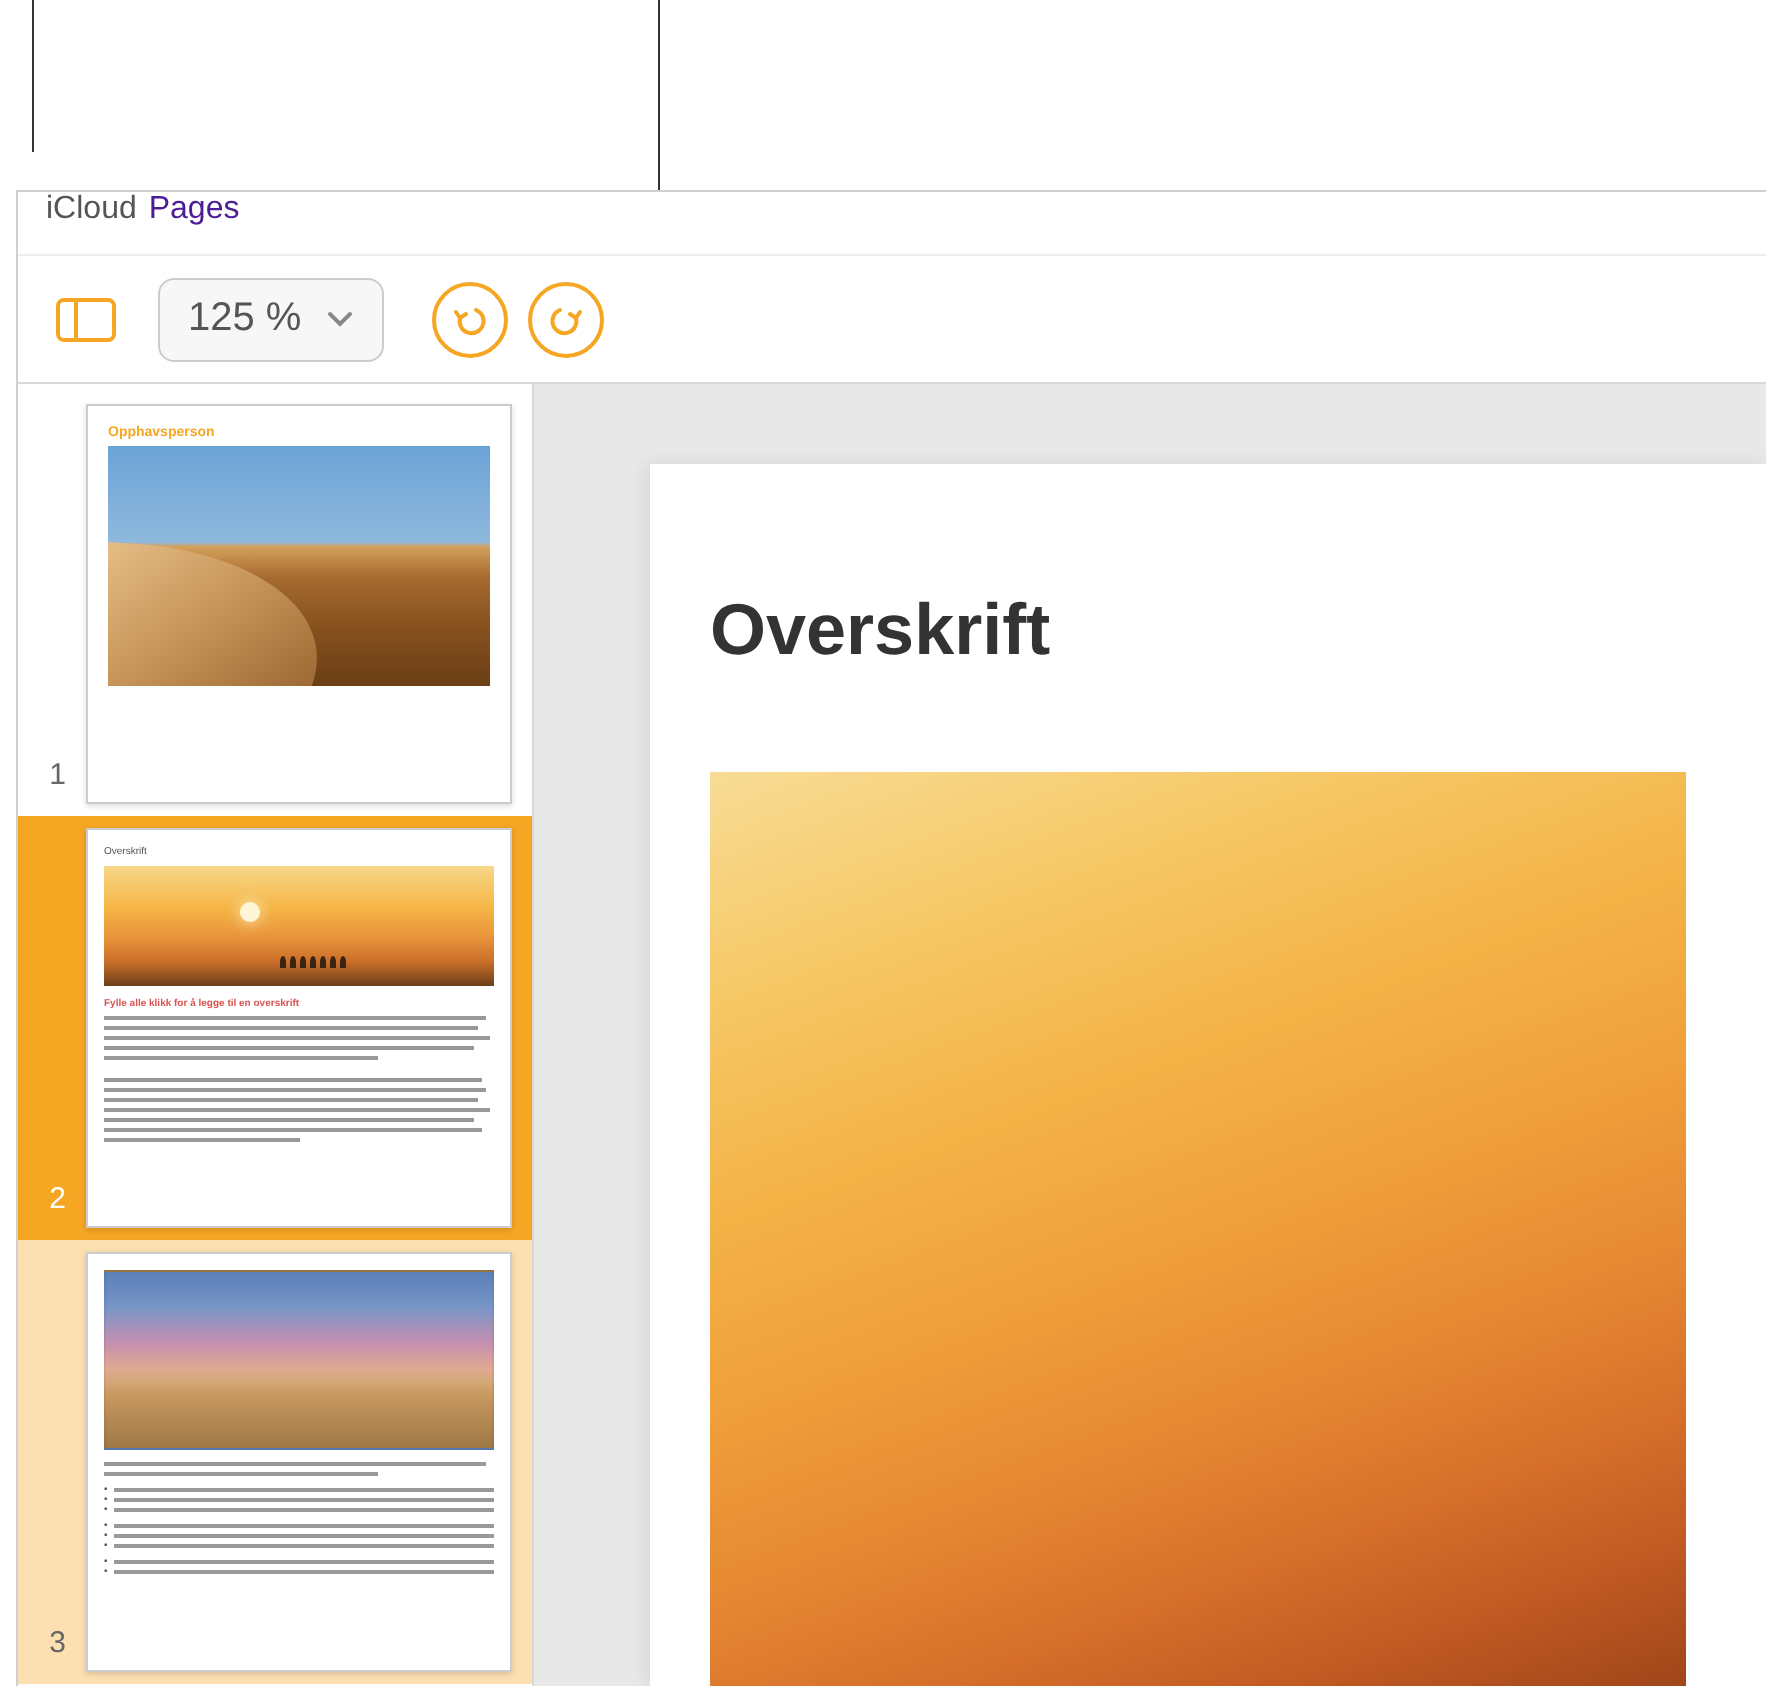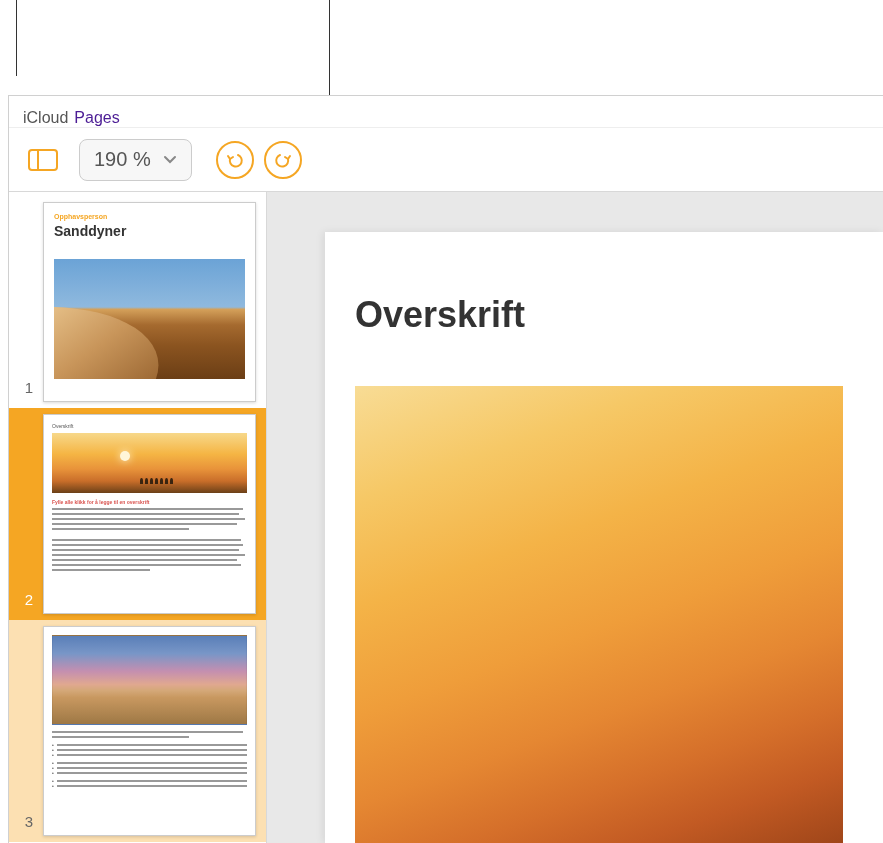--- a/index.html
+++ b/index.html
@@ -33,21 +33,21 @@
       bottom: 0;
       background: #fff;
       border: 1px solid #d0d0d0;
       border-right: none;
       border-bottom: none;
       overflow: hidden;
     }
     .titlebar {
       height: 32px;
       display: flex;
-      align-items: flex-end;
+      align-items: flex-start;
       padding: 0 14px;
       font-size: 16px;
       font-weight: 500;
       gap: 6px;
       border-bottom: 1px solid #eee;
     }
     .titlebar .cloud {
       color: #555;
     }
     .titlebar .pages {
@@ -319,21 +319,21 @@
   </div>
 
   <div class="toolbar">
     <div class="tb-icon-btn">
       <svg width="30" height="24" viewBox="0 0 30 24">
         <rect x="1" y="2" width="28" height="20" rx="3" fill="none" stroke="#f5a623" stroke-width="2"></rect>
         <line x1="10" y1="2" x2="10" y2="22" stroke="#f5a623" stroke-width="2"></line>
       </svg>
     </div>
     <div class="zoom-select">
-      <span>190 %</span>
+      <span>125 %</span>
       <svg class="chev" width="14" height="10" viewBox="0 0 14 10">
         <path d="M2 2 L7 7 L12 2" fill="none" stroke="#888" stroke-width="2" stroke-linecap="round"></path>
       </svg>
     </div>
     <div class="undo-redo-group">
       <div class="round-btn">
         <svg width="20" height="20" viewBox="0 0 20 20">
           <path d="M13 5 A6 6 0 1 1 5 9" fill="none" stroke="#f5a623" stroke-width="2" stroke-linecap="round"></path>
           <path d="M3 6 L5 9 L8 7" fill="none" stroke="#f5a623" stroke-width="2" stroke-linecap="round" stroke-linejoin="round"></path>
         </svg>
@@ -348,21 +348,20 @@
   </div>
 
   <div class="content-area">
 
     <div class="sidebar">
 
       <div class="thumb-row">
         <div class="page-num">1</div>
         <div class="thumb thumb1">
           <div class="tag">Opphavsperson</div>
-          <div class="title">Sanddyner</div>
           <div class="dune-img"></div>
         </div>
       </div>
 
       <div class="thumb-row selected">
         <div class="page-num">2</div>
         <div class="thumb thumb2">
           <div class="htxt">Overskrift</div>
           <div class="sunset-img">
             <div class="silh">

